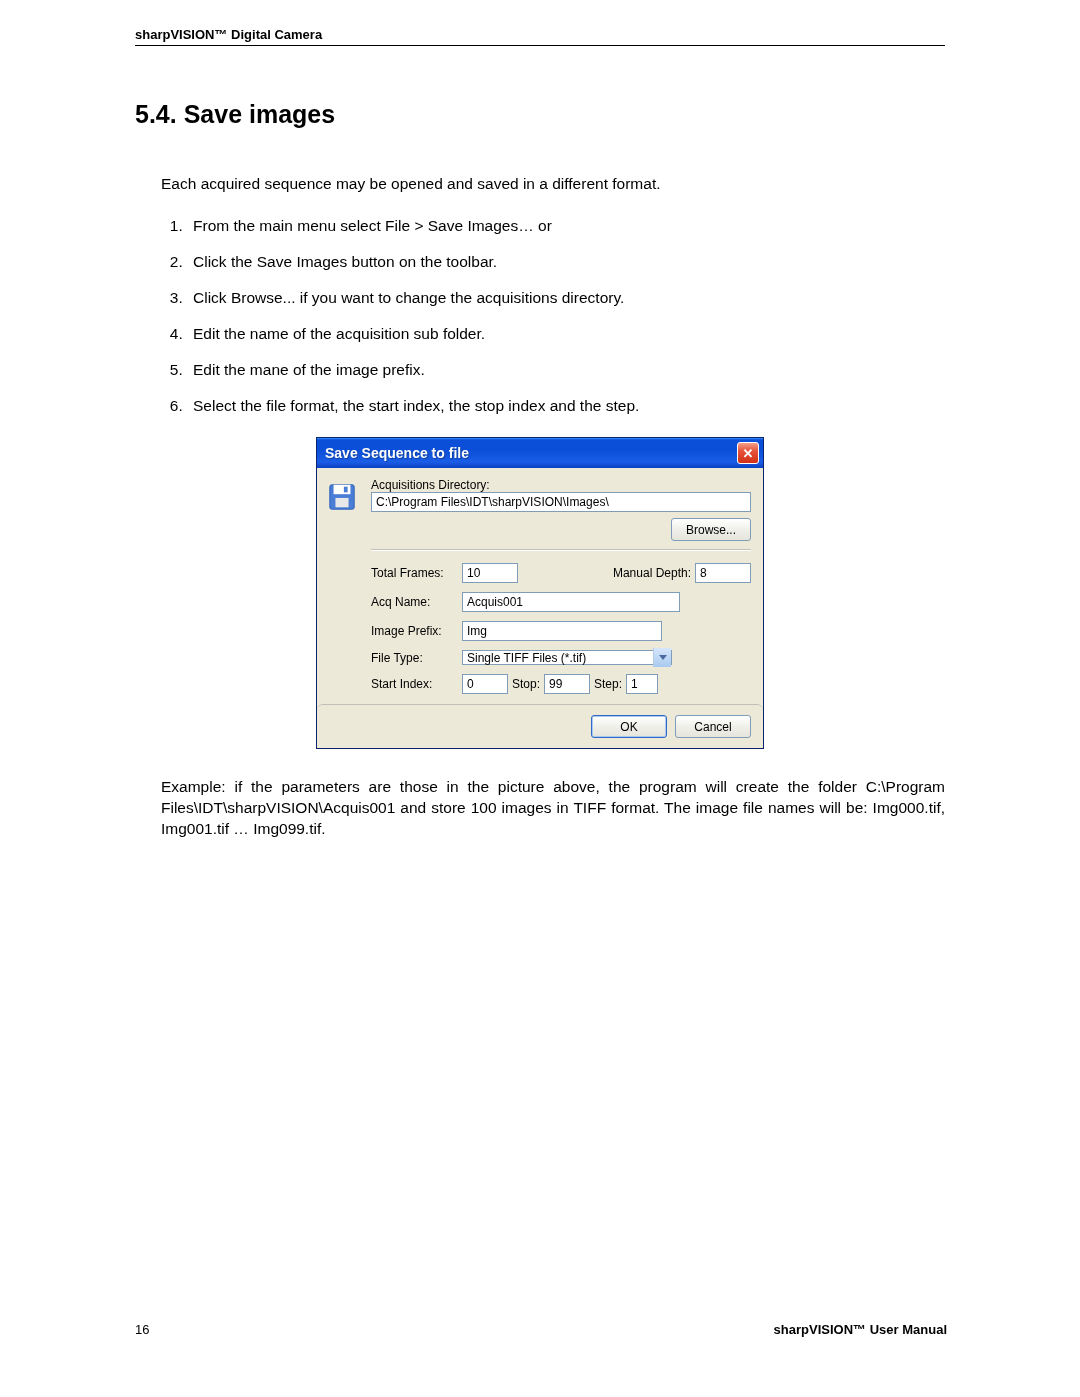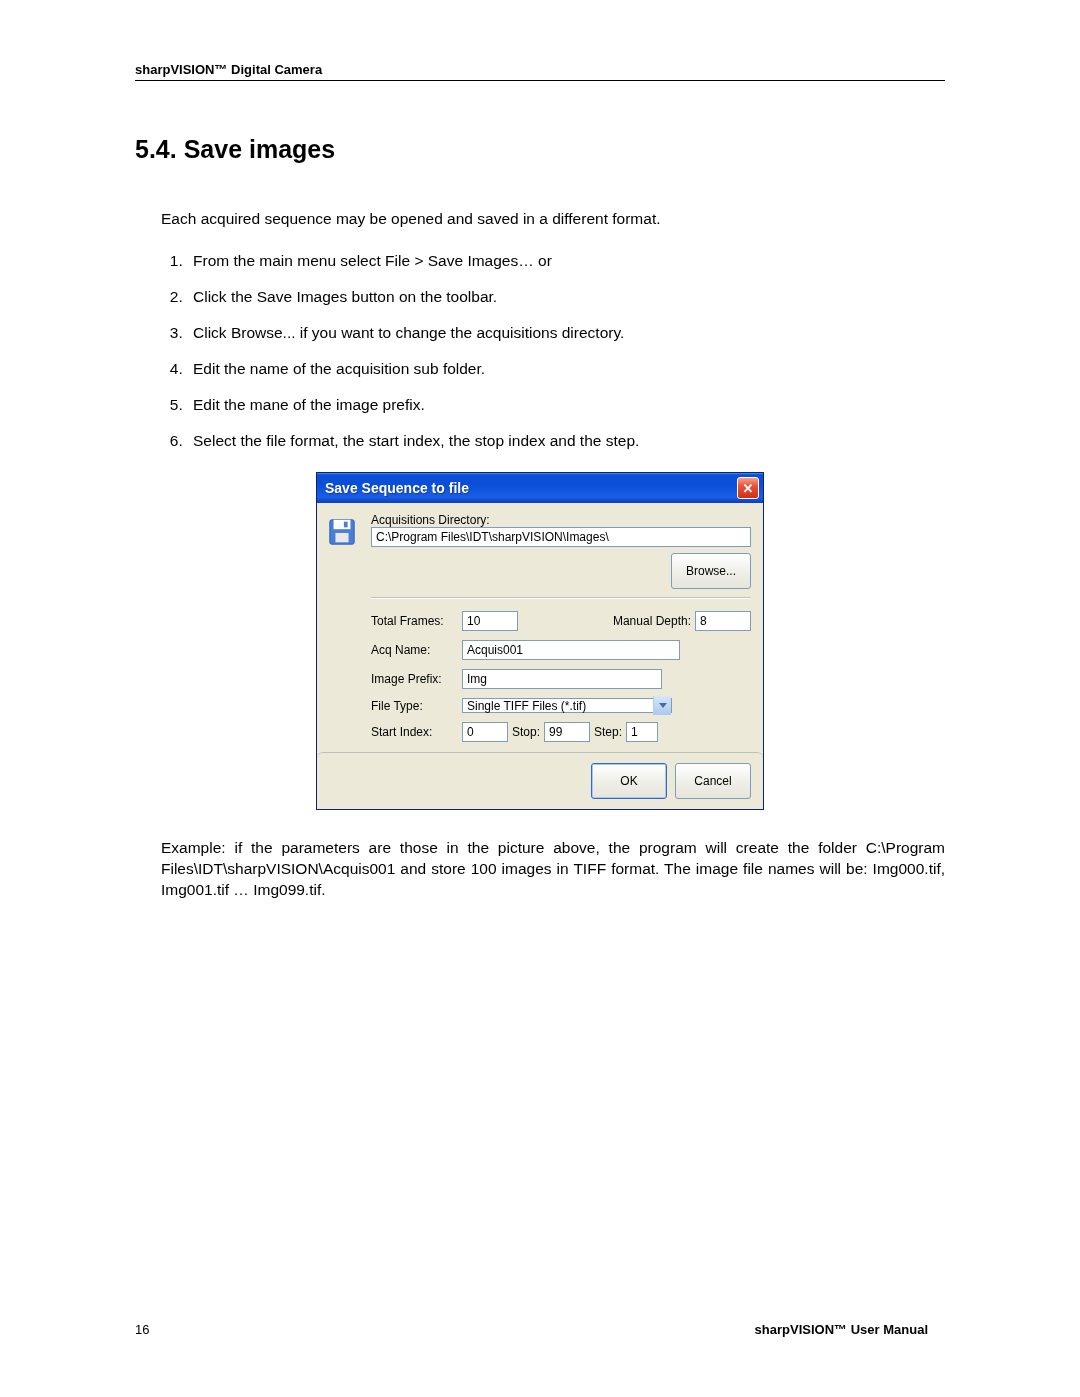--- a/index.html
+++ b/index.html
@@ -5,21 +5,21 @@
   * { box-sizing: border-box; margin: 0; padding: 0; }
   body {
     width: 1080px;
     height: 1397px;
     background: #fff;
     font-family: Arial, Helvetica, sans-serif;
     color: #000;
     position: relative;
   }
   .page {
-    padding: 60px 135px 60px 135px;
+    padding: 25px 135px 60px 135px;
   }
   .header-line {
     border-bottom: 1.5px solid #000;
     padding-bottom: 2px;
     margin-bottom: 54px;
   }
   .header-text {
     font-size: 13px;
     font-weight: bold;
   }
@@ -108,21 +108,21 @@
     font-size: 12px;
     display: flex;
     align-items: center;
   }
   .row { margin-bottom: 6px; }
   .browse-row { display: flex; justify-content: flex-end; margin-top: 4px; margin-bottom: 8px; }
   .xp-btn {
     background: linear-gradient(to bottom, #fff 0%, #f0f0ea 50%, #e5e5dc 100%);
     border: 1px solid #7f9db9;
     border-radius: 3px;
-    height: 36px;
+    height: 23px;
     padding: 0 14px;
     font-size: 12px;
     font-family: Tahoma, Arial, sans-serif;
     cursor: pointer;
     display: inline-flex;
     align-items: center;
   }
   .divider {
     border-top: 1px solid #c0c0b8;
     border-bottom: 1px solid #fff;
@@ -174,21 +174,21 @@
   .example {
     font-size: 15.5px;
     text-align: justify;
     margin-left: 26px;
     line-height: 1.35;
   }
   .footer {
     position: absolute;
     bottom: 60px;
     left: 135px;
-    right: 152px;
+    right: 133px;
     display: flex;
     justify-content: space-between;
     font-size: 13px;
   }
   .footer-right { font-weight: bold; }
   .dir-field { width: 100%; }
   .lbl-col { font-size: 12px; }
 </style>
 </head>
 <body>

